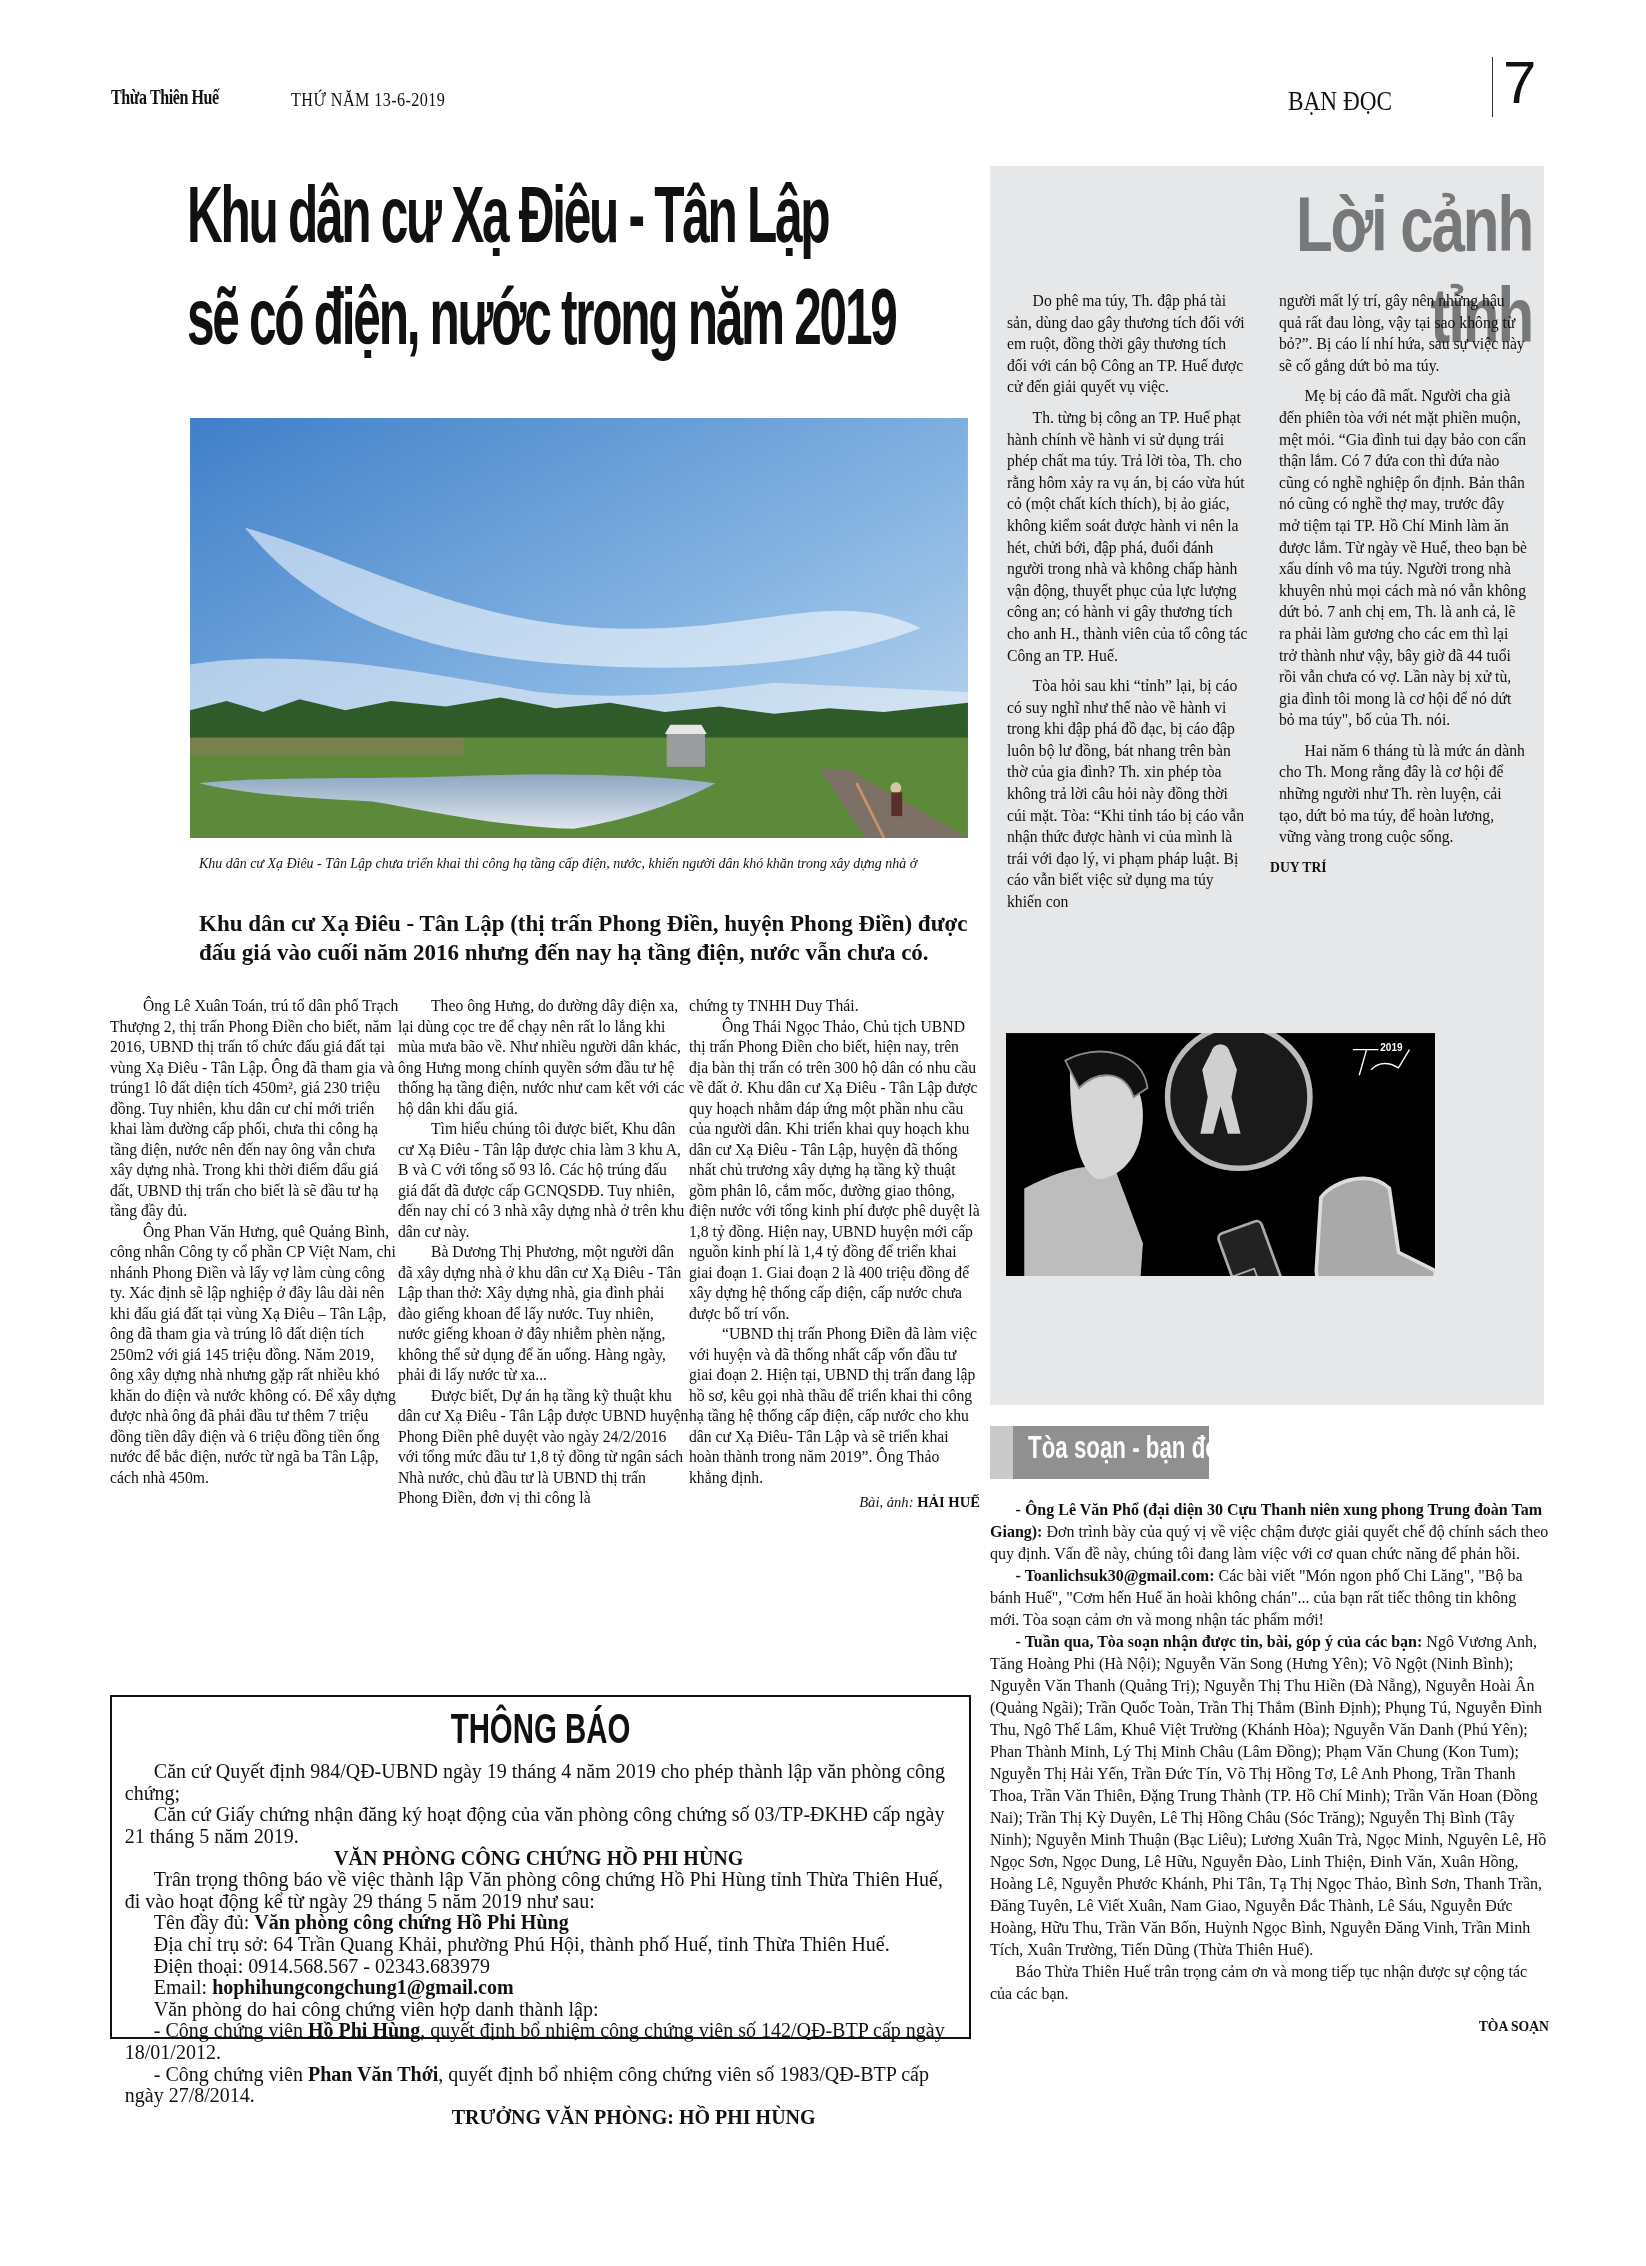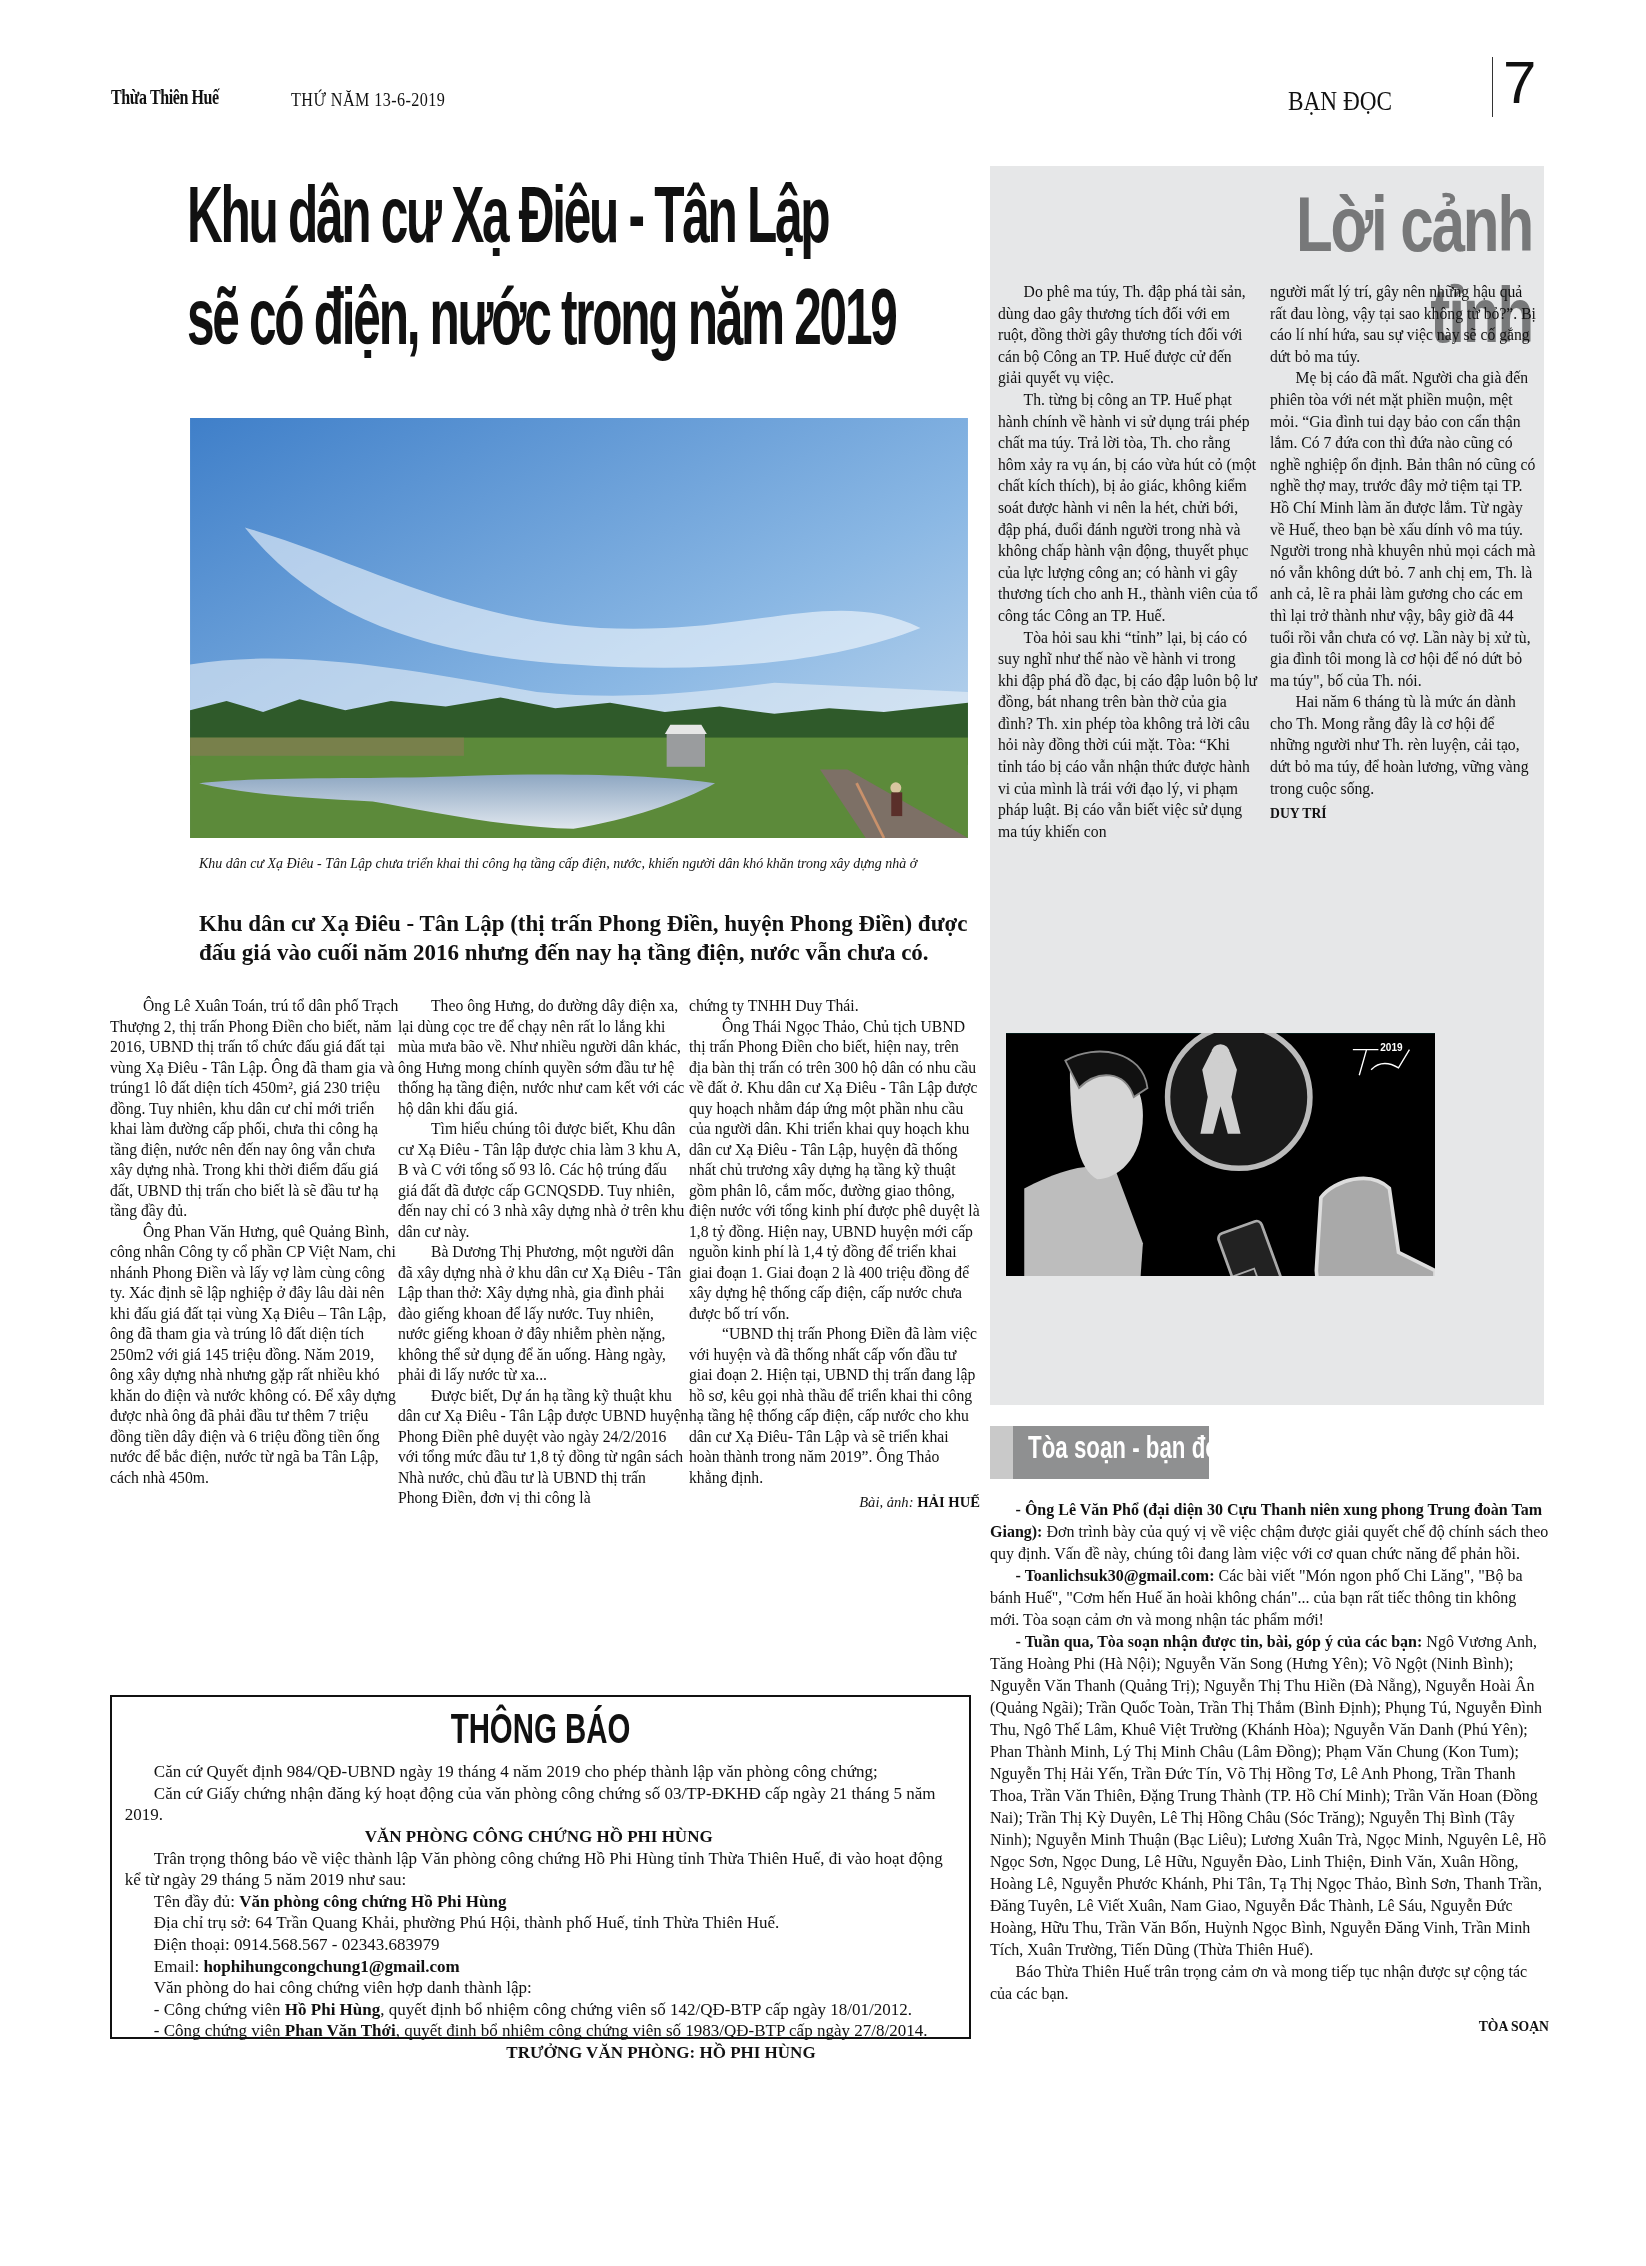--- a/index.html
+++ b/index.html
@@ -26,30 +26,30 @@
   .col p { margin: 0; text-indent: 33px; }
   .col1 { left: 110px; top: 996px; width: 291px; }
   .col2 { left: 398px; top: 996px; width: 291px; }
   .col3 { left: 689px; top: 996px; width: 291px; }
   .byline { text-align: right; margin-top: 3.7px; font-size: 14.6px; }
   .byline i { font-weight: normal; }
 
   
   .notice { left: 110px; top: 1695px; width: 857px; height: 340px; border: 2.7px solid #111; border-top-width: 2.7px; padding: 0; }
   .notice-title { text-align: center; font-family: "Liberation Sans", sans-serif; font-weight: bold; font-size: 42px; line-height: 55px; margin-top: 3.7px; transform: scaleX(0.7); }
-  .notice-body { padding: 5.5px 16.4px 0 12.8px; font-size: 17px; line-height: 21.6px; }
+  .notice-body { padding: 5.5px 16.4px 0 12.8px; font-size: 20px; line-height: 21.6px; }
   .notice-body p { margin: 0; text-indent: 29px; transform-origin: left; }
   .notice-body .center { text-align: center; text-indent: 0; font-weight: bold; }
   .notice-body .sign { text-align: right; padding-right: 137px; font-weight: bold; text-indent: 0; }
 
   
   .sidebar { left: 990px; top: 166px; width: 554px; height: 1239px; background: #e6e7e8; }
   .sb-title { left: 1093px; top: 179px; width: 439px; text-align: right; font-family: "Liberation Sans", sans-serif; font-weight: bold; font-size: 77px; color: #777879; letter-spacing: -2.7px; transform: scaleX(0.78); transform-origin: right; line-height: 91px; }
   .sb-col { font-size: 15.7px; line-height: 21.6px; }
-  .sb-col p { margin: 0; text-indent: 25.6px; }
+  .sb-col p { margin: 9px; text-indent: 25.6px; }
   .sb-col1 { left: 998px; top: 281px; width: 260px; }
   .sb-col2 { left: 1270px; top: 281px; width: 267px; }
   .sb-byline { text-align: left; font-weight: bold; font-size: 13.7px; margin-top: 3.7px; }
   .illus { left: 1006px; top: 1033px; width: 429px; height: 243px; background: #0f766e; overflow: hidden; text-align: right; }
 
   
   .rb-tab-left { left: 990px; top: 1426px; width: 23px; height: 53px; background: #c9c9c9; }
   .rb-tab { left: 1013px; top: 1426px; width: 196px; height: 53px; background: #8f9091; }
   .rb-tab-text { left: 1028px; top: 1430px; font-family: "Liberation Sans", sans-serif; font-weight: bold; font-size: 31px; color: #fff; transform: scaleX(0.72); transform-origin: left; white-space: nowrap; }
   .rb-body { left: 990px; top: 1499px; width: 559px; font-size: 16px; line-height: 22px; }

